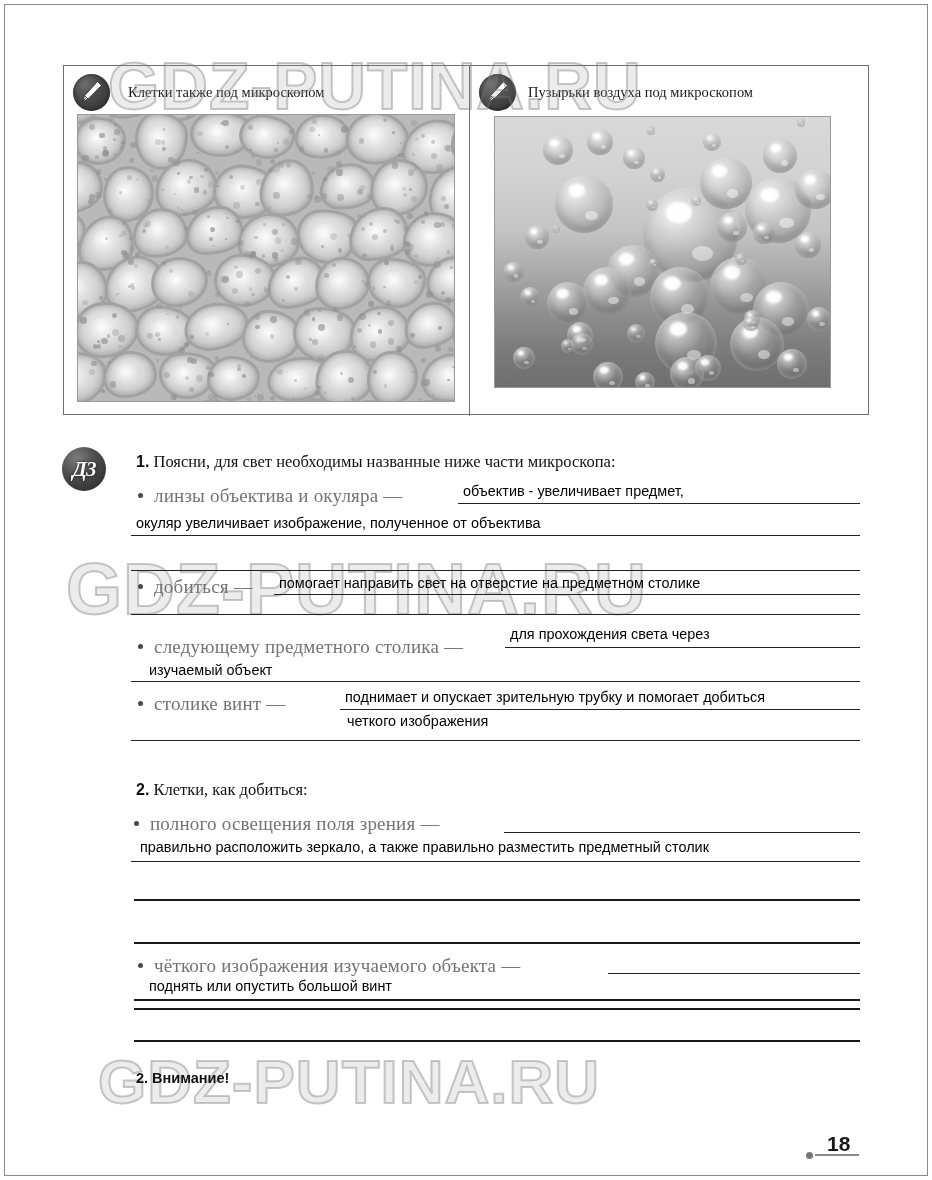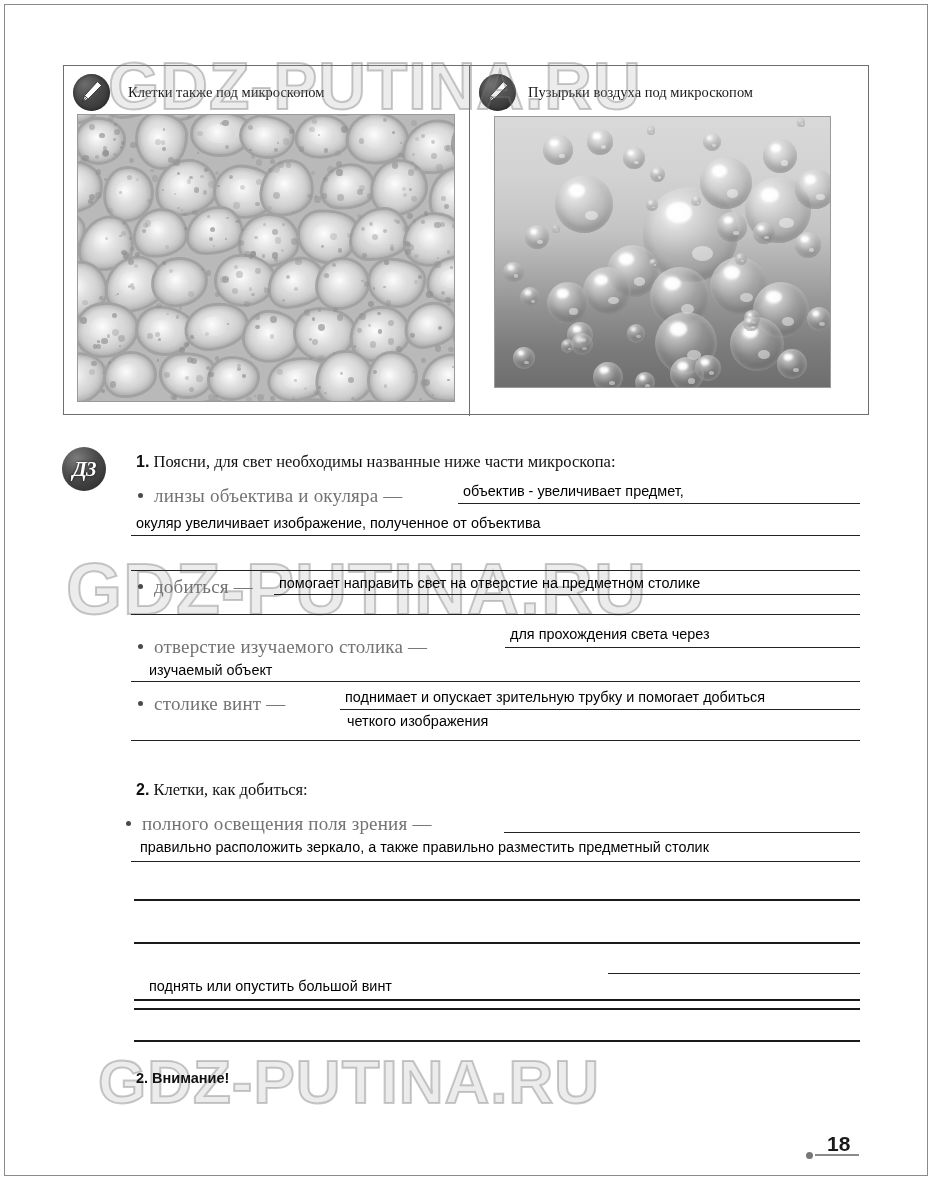--- a/index.html
+++ b/index.html
@@ -839,51 +839,55 @@
   <div class="bullet-row" style="left:138px; top:576px;">
     <span class="bullet-dot"></span>
     <span class="prompt">добиться —</span>
   </div>
   <div class="answer" style="left:279px; top:574px;">помогает направить свет на отверстие на предметном столике</div>
   <div class="rule" style="left:274px; top:594px; width:586px;"></div>
   <div class="rule" style="left:131px; top:614px; width:729px;"></div>
 
   <div class="bullet-row" style="left:138px; top:636px;">
     <span class="bullet-dot"></span>
-    <span class="prompt">отверстие изучаемого столика —</span>
+    <span class="prompt">следующему предметного столика —</span>
   </div>
   <div class="answer" style="left:510px; top:625px;">для прохождения света через</div>
   <div class="rule" style="left:505px; top:647px; width:355px;"></div>
   <div class="answer" style="left:149px; top:661px;">изучаемый объект</div>
   <div class="rule" style="left:131px; top:681px; width:729px;"></div>
 
   <div class="bullet-row" style="left:138px; top:693px;">
     <span class="bullet-dot"></span>
     <span class="prompt">столике винт —</span>
   </div>
   <div class="answer" style="left:345px; top:688px;">поднимает и опускает зрительную трубку и помогает добиться</div>
   <div class="rule" style="left:340px; top:709px; width:520px;"></div>
   <div class="answer" style="left:347px; top:712px;">четкого изображения</div>
   <div class="rule" style="left:131px; top:740px; width:729px;"></div>
 
   <div class="q-head" style="left:136px; top:780px;">
     <b>2.</b>
     <span>Клетки, как добиться:</span>
   </div>
 
-  <div class="bullet-row" style="left:126px; top:813px;">
+  <div class="bullet-row" style="left:134px; top:813px;">
     <span class="bullet-dot"></span>
     <span class="prompt">полного освещения поля зрения —</span>
   </div>
   <div class="rule" style="left:504px; top:832px; width:356px;"></div>
   <div class="answer" style="left:140px; top:838px;">правильно расположить зеркало, а также правильно разместить предметный столик</div>
   <div class="rule" style="left:131px; top:861px; width:729px;"></div>
   <div class="rule thick" style="left:134px; top:899px; width:726px;"></div>
   <div class="rule thick" style="left:134px; top:942px; width:726px;"></div>
 
+  <div class="bullet-row" style="left:138px; top:955px;">
+    <span class="bullet-dot"></span>
+    <span class="prompt">чёткого изображения изучаемого объекта —</span>
+  </div>
   <div class="rule" style="left:608px; top:973px; width:252px;"></div>
   <div class="answer" style="left:149px; top:977px;">поднять или опустить большой винт</div>
   <div class="rule thick" style="left:134px; top:973px; width:0px;"></div>
   <div class="rule thick" style="left:134px; top:999px; width:726px;"></div>
   <div class="rule thick" style="left:134px; top:1008px; width:726px;"></div>
   <div class="rule thick" style="left:134px; top:1040px; width:726px;"></div>
 
   <div id="attention-title">2. Внимание!</div>
 
   <div id="page-number-group">

